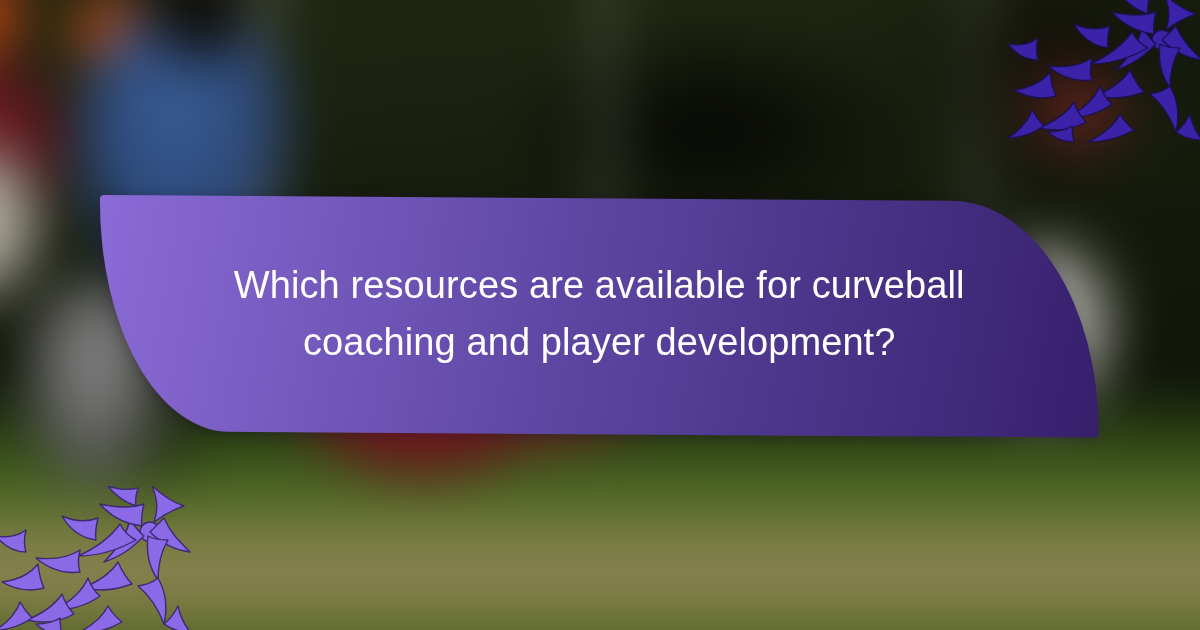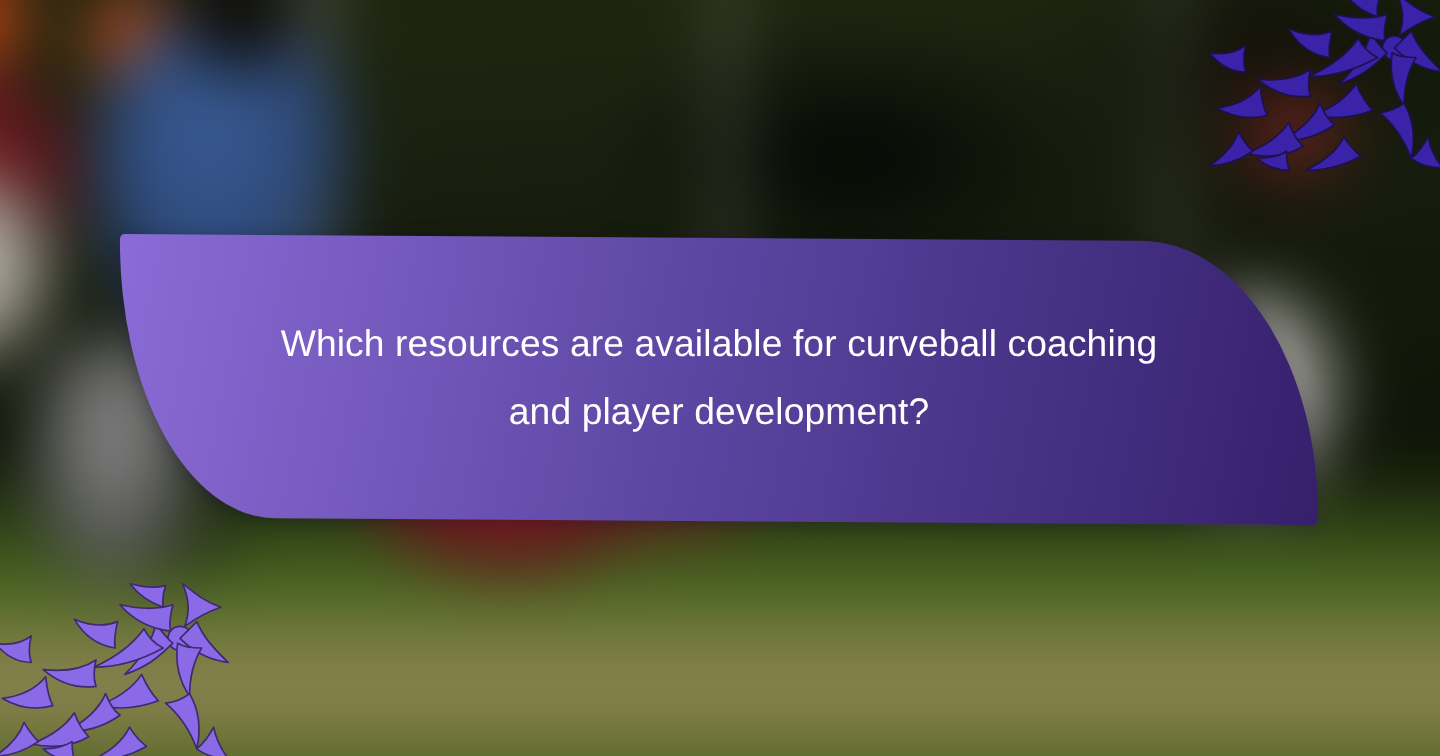--- a/index.html
+++ b/index.html
@@ -143,21 +143,21 @@
     transform: rotate(0.38deg);
     transform-origin: 0 0;
     border-radius: 4px 150px 4px 132px / 4px 232px 4px 234px;
     display: flex;
     align-items: center;
     justify-content: center;
     box-shadow: 0 2px 14px rgba(20,8,48,0.28);
   }
   .banner-text {
     color: #ffffff;
-    font-size: 31px;
+    font-size: 38px;
     line-height: 57px;
     font-weight: 400;
     text-align: center;
     letter-spacing: .1px;
     max-width: 760px;
     padding: 0 16px 4px 16px;
     transform: rotate(-0.38deg);
   }
 </style>
 </head>

